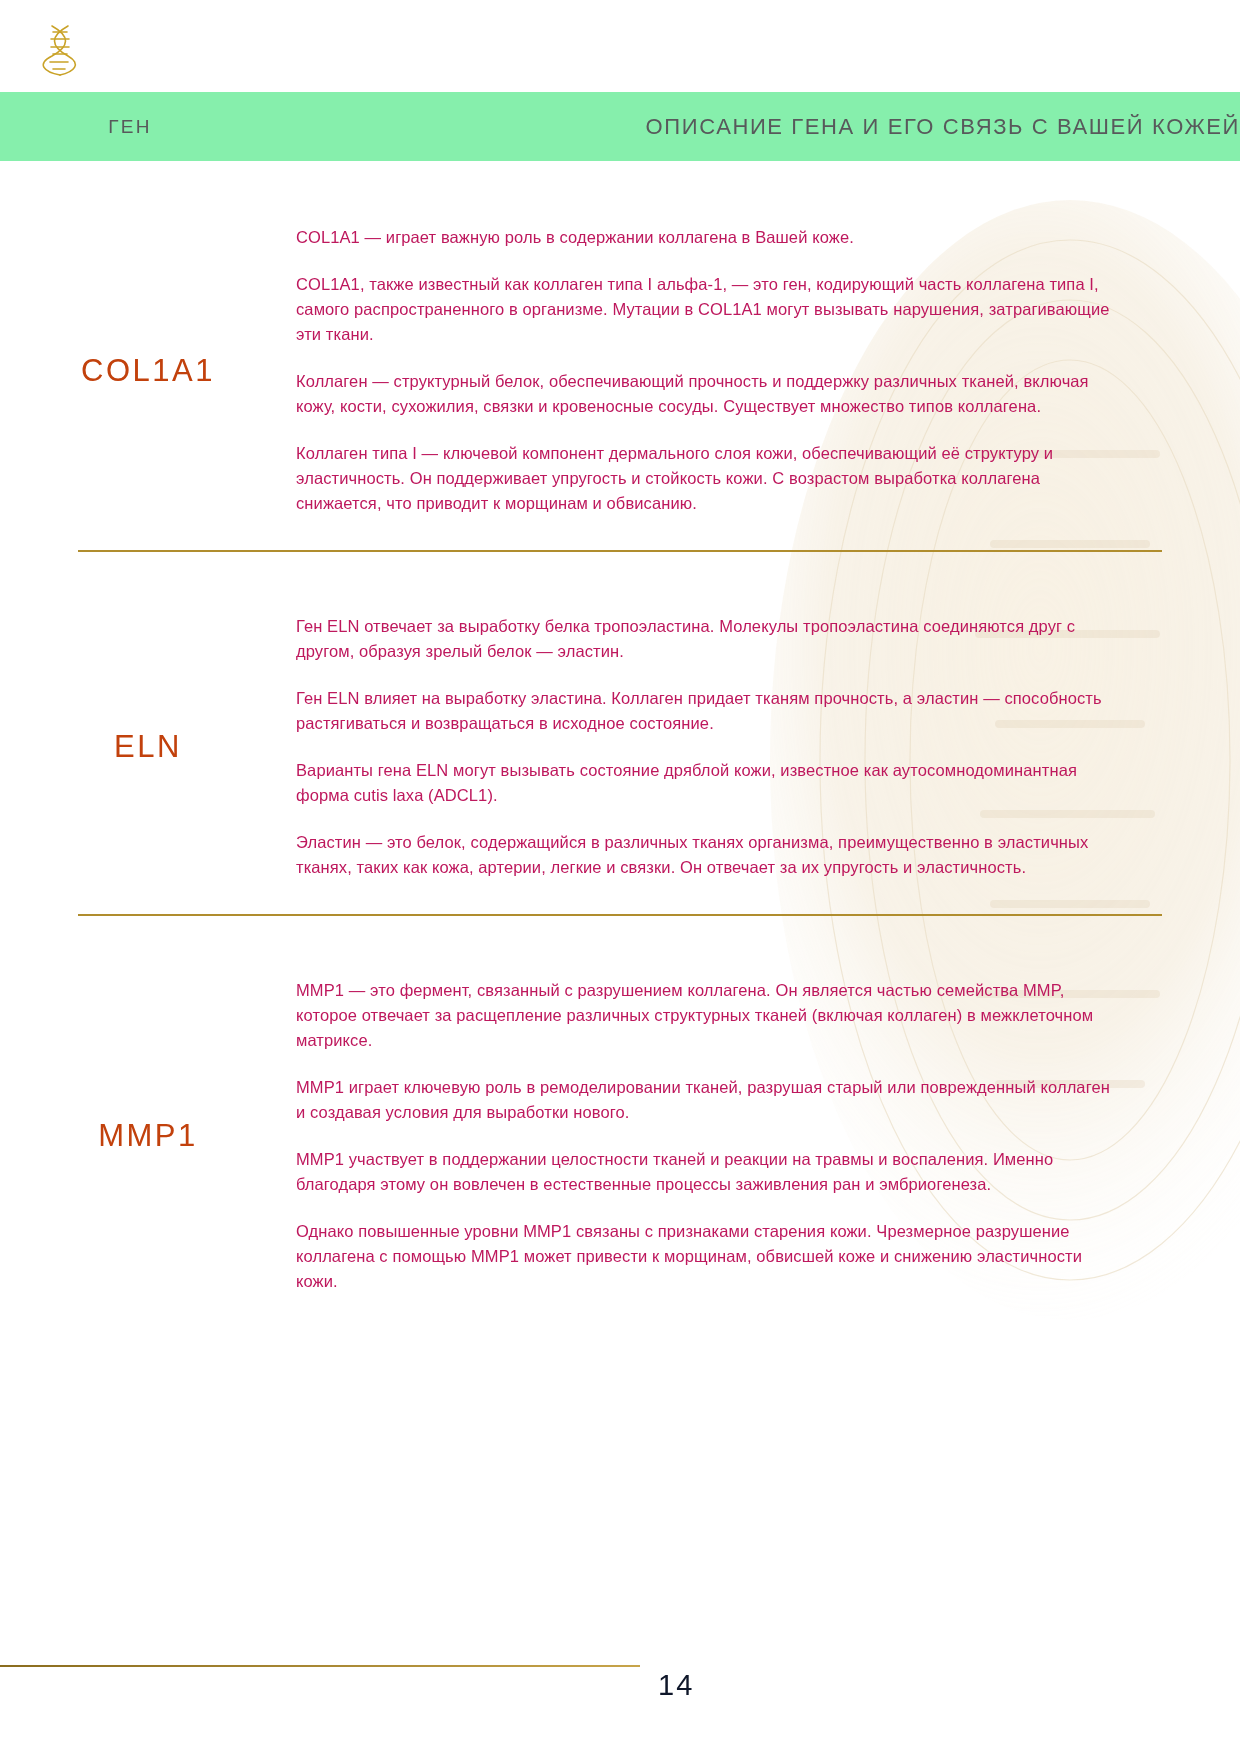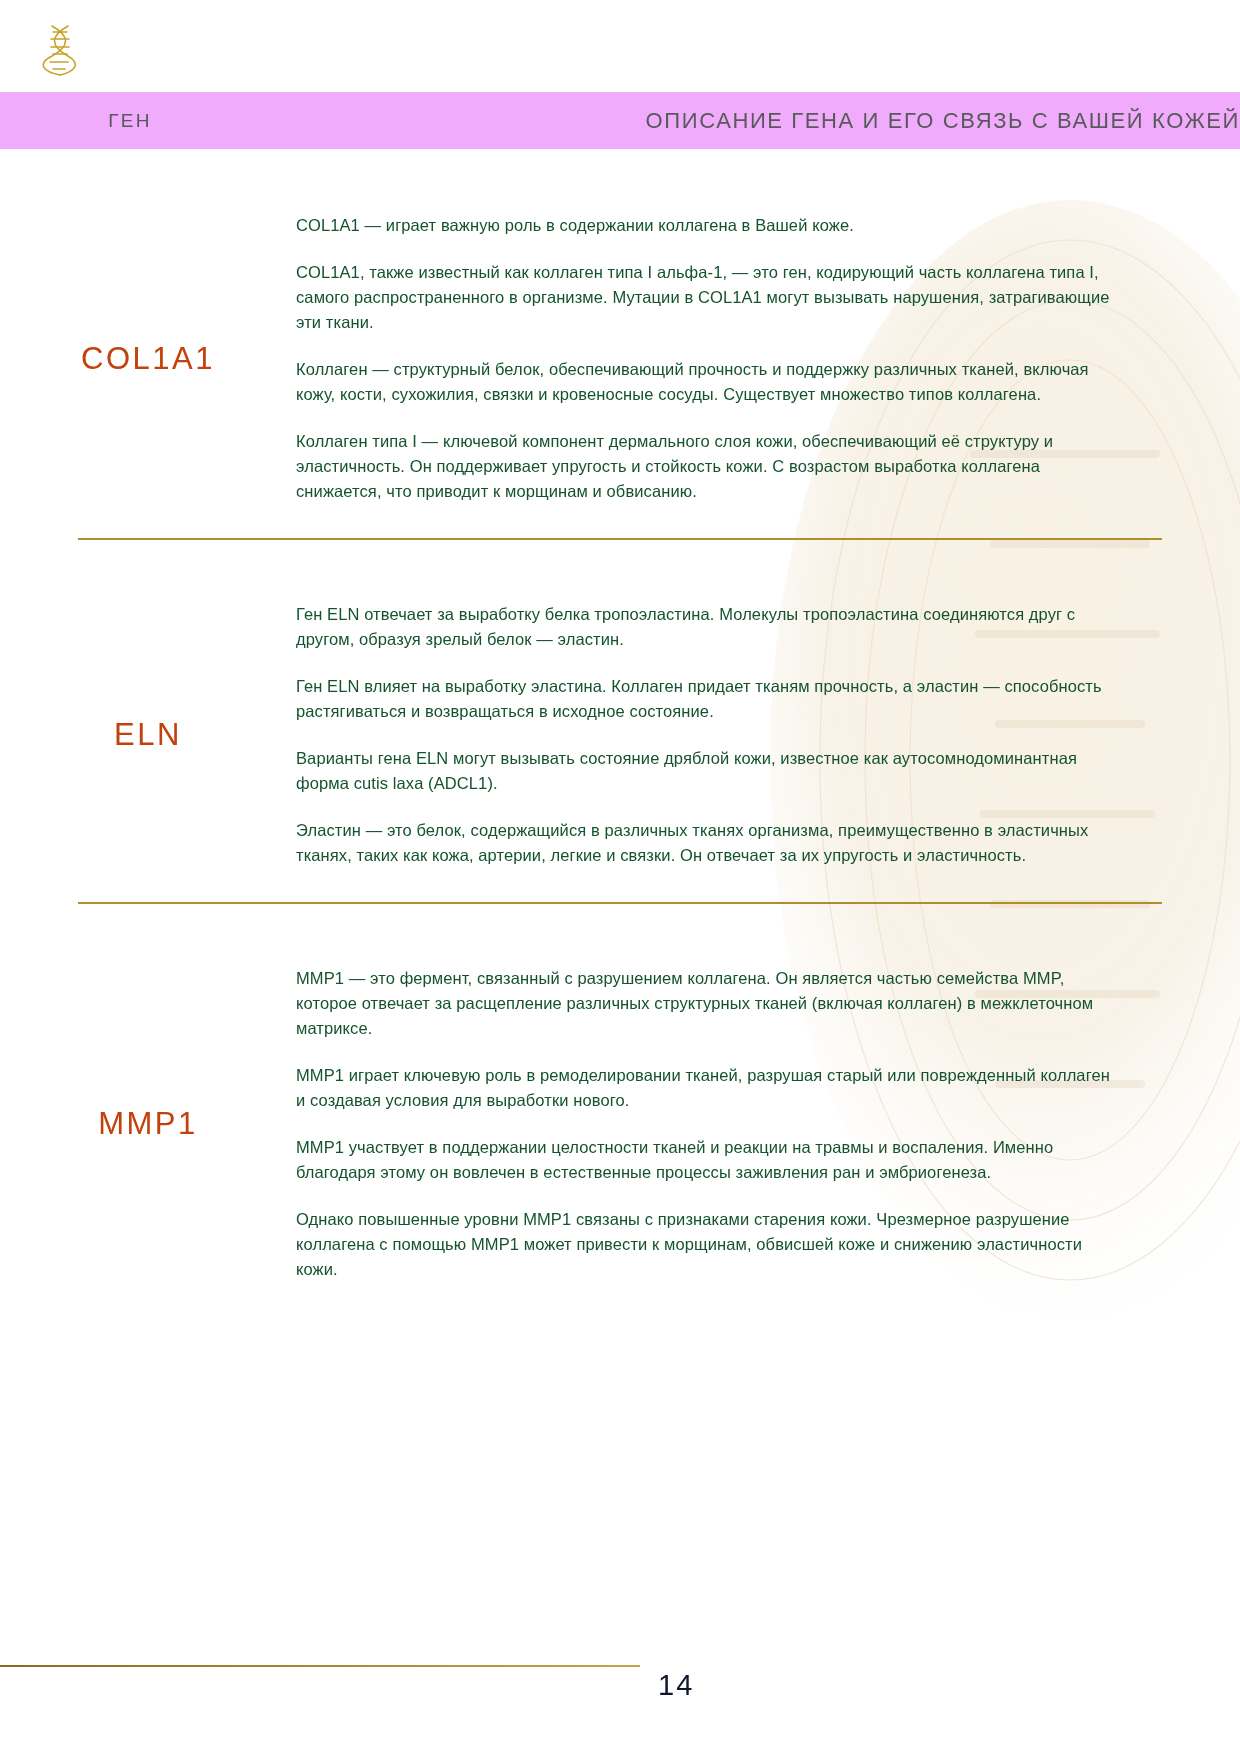--- a/index.html
+++ b/index.html
@@ -41,22 +41,22 @@
   .logo {
     position: absolute;
     left: 38px;
     top: 22px;
     width: 44px;
     height: 56px;
   }
 
   
   .table-head {
-    background: #f0abfc;
-    height: 57px;
+    background: #86efac;
+    height: 69px;
     display: flex;
     align-items: center;
   }
   .th-gene {
     width: 260px;
     text-align: center;
     font-size: 19px;
     letter-spacing: 2.2px;
     color: #58595b;
     font-weight: 400;
@@ -95,21 +95,21 @@
     font-weight: 400;
     white-space: nowrap;
   }
   .gene-desc-cell {
     flex: 1;
     padding-right: 120px;
   }
   .para {
     font-size: 16.5px;
     line-height: 25px;
-    color: #14532d;
+    color: #be185d;
     margin: 0 0 22px 0;
     letter-spacing: 0.1px;
   }
   .para:last-child { margin-bottom: 0; }
 
   .row-divider {
     height: 2px;
     background: #b08d2e;
     margin: 34px 78px 34px 78px;
   }

